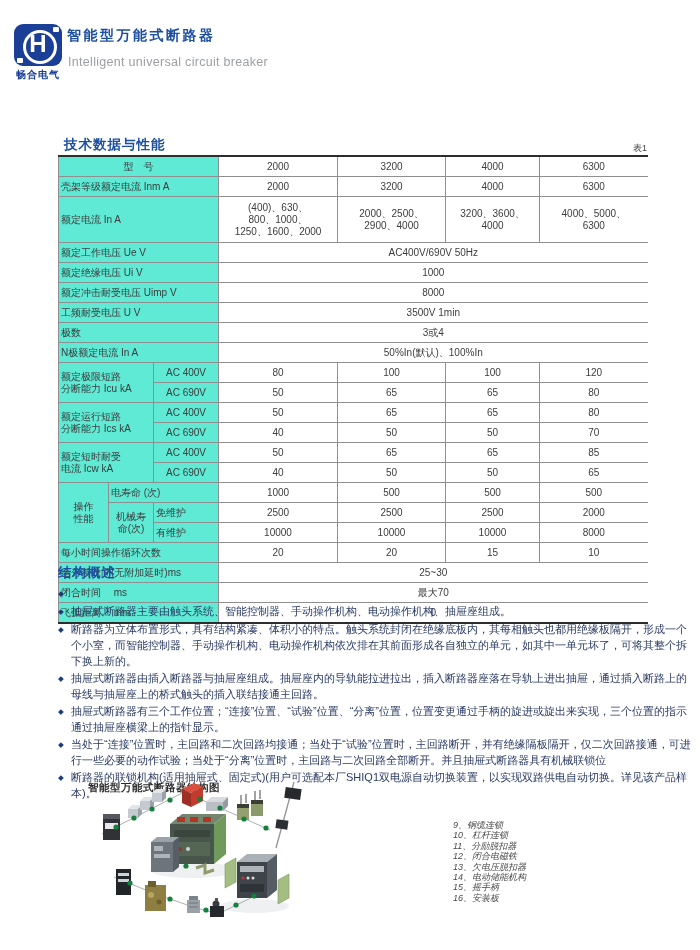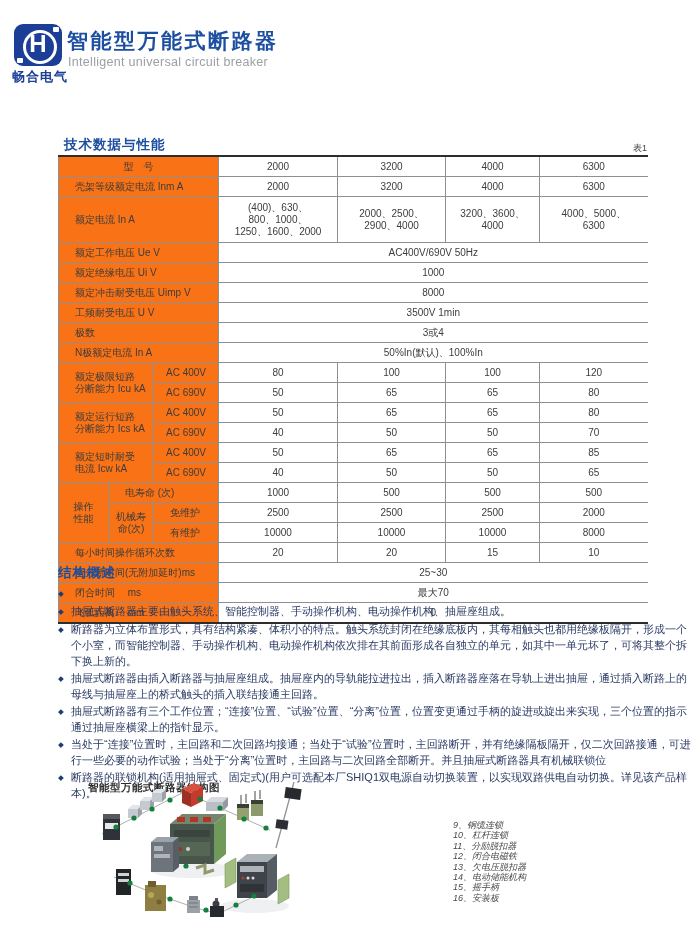--- a/index.html
+++ b/index.html
@@ -6,39 +6,39 @@
   #page{position:relative;width:700px;height:950px;background:#ffffff;overflow:hidden;
         font-family:"Liberation Sans","DejaVu Sans",sans-serif;}
   .abs{position:absolute;}
 
   
   #logo{left:14px;top:24px;width:48px;height:42px;background:#1b3f96;border-radius:9px;}
   #logo .ring{position:absolute;left:9px;top:6px;width:28px;height:28px;border:3px solid #fff;border-radius:50%;}
   #logo .h{position:absolute;left:0;top:5px;width:48px;text-align:center;color:#fff;font-weight:bold;font-size:24px;line-height:30px;}
   #logo .notch1{position:absolute;right:3px;top:3px;width:6px;height:5px;background:#fff;border-radius:1px;}
   #logo .notch2{position:absolute;left:3px;bottom:3px;width:6px;height:5px;background:#fff;border-radius:1px;}
-  #company{left:8px;top:68px;width:60px;text-align:right;color:#1b3f96;font-size:13px;font-weight:bold;letter-spacing:1px;}
-  #title{left:67px;top:27px;color:#1d4fa1;font-size:21px;font-weight:bold;letter-spacing:2.5px;}
+  #company{left:8px;top:68px;width:60px;text-align:center;color:#1b3f96;font-size:10px;font-weight:bold;letter-spacing:1px;}
+  #title{left:67px;top:27px;color:#1d4fa1;font-size:14px;font-weight:bold;letter-spacing:2.5px;}
   #subtitle{left:68px;top:55px;color:#9b9fa3;font-size:12.5px;letter-spacing:.3px;}
 
   
   .sec-title{color:#1d4fa1;font-size:13.5px;font-weight:bold;letter-spacing:1px;}
   #spec-title{left:64px;top:136px;}
   #table-tag{left:58px;top:142px;width:589px;text-align:right;font-size:9px;color:#444;}
 
   
   #spec-table{left:58px;top:155px;}
   table{border-collapse:collapse;table-layout:fixed;width:589px;
         border-top:2.5px solid #2d2d2d;border-bottom:2.5px solid #2d2d2d;border-left:1px solid #8f8f8f;}
   td{border-right:1px solid #8f8f8f;border-bottom:1px solid #8f8f8f;
      font-size:10px;color:#3c3c3c;height:17px;padding:1px 3px;vertical-align:middle;}
   tr td:last-child{border-right:none;}
-  .g{background:#f97316;}
+  .g{background:#5eead4;}
   .c{text-align:center;}
-  .l{text-align:left;padding-left:16px;}
+  .l{text-align:left;padding-left:2px;}
   .ml{white-space:pre-line;line-height:12px;}
   .tall td{height:43px;}
 
   
   #struct-title{left:58px;top:564px;}
   #bullets{left:58px;top:585px;width:636px;}
   .bullet{display:flex;margin:0 0 1px 0;color:#2a3a64;font-size:11px;line-height:16px;}
   .bullet .dia{flex:0 0 13px;font-size:7.5px;line-height:16px;padding-top:1px;color:#1d3d77;}
 
   

